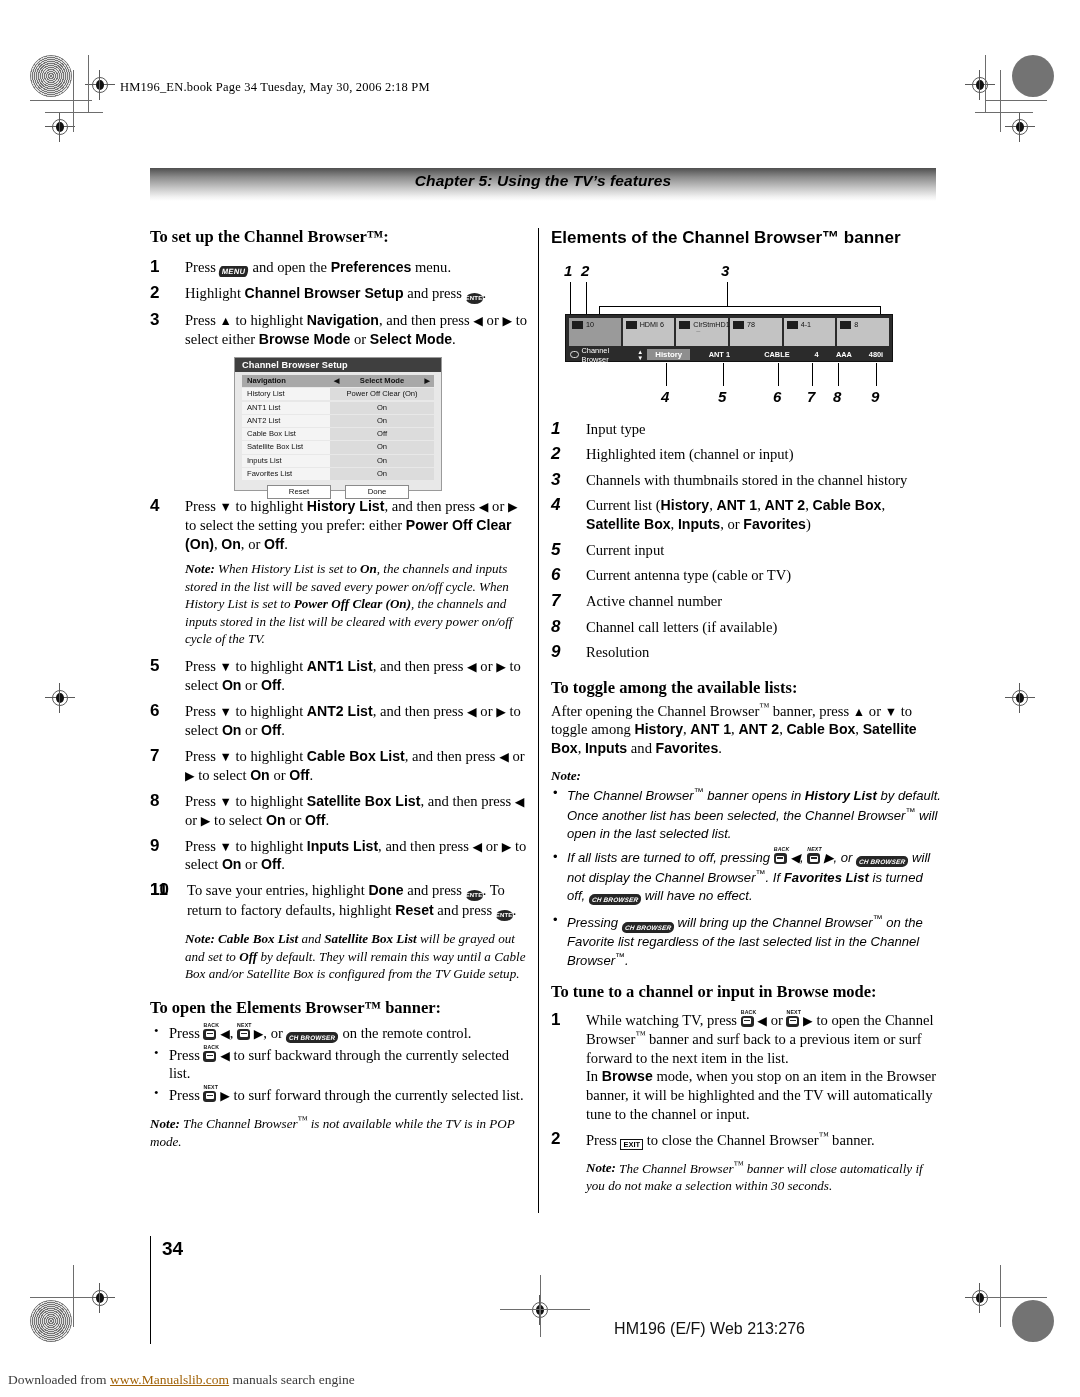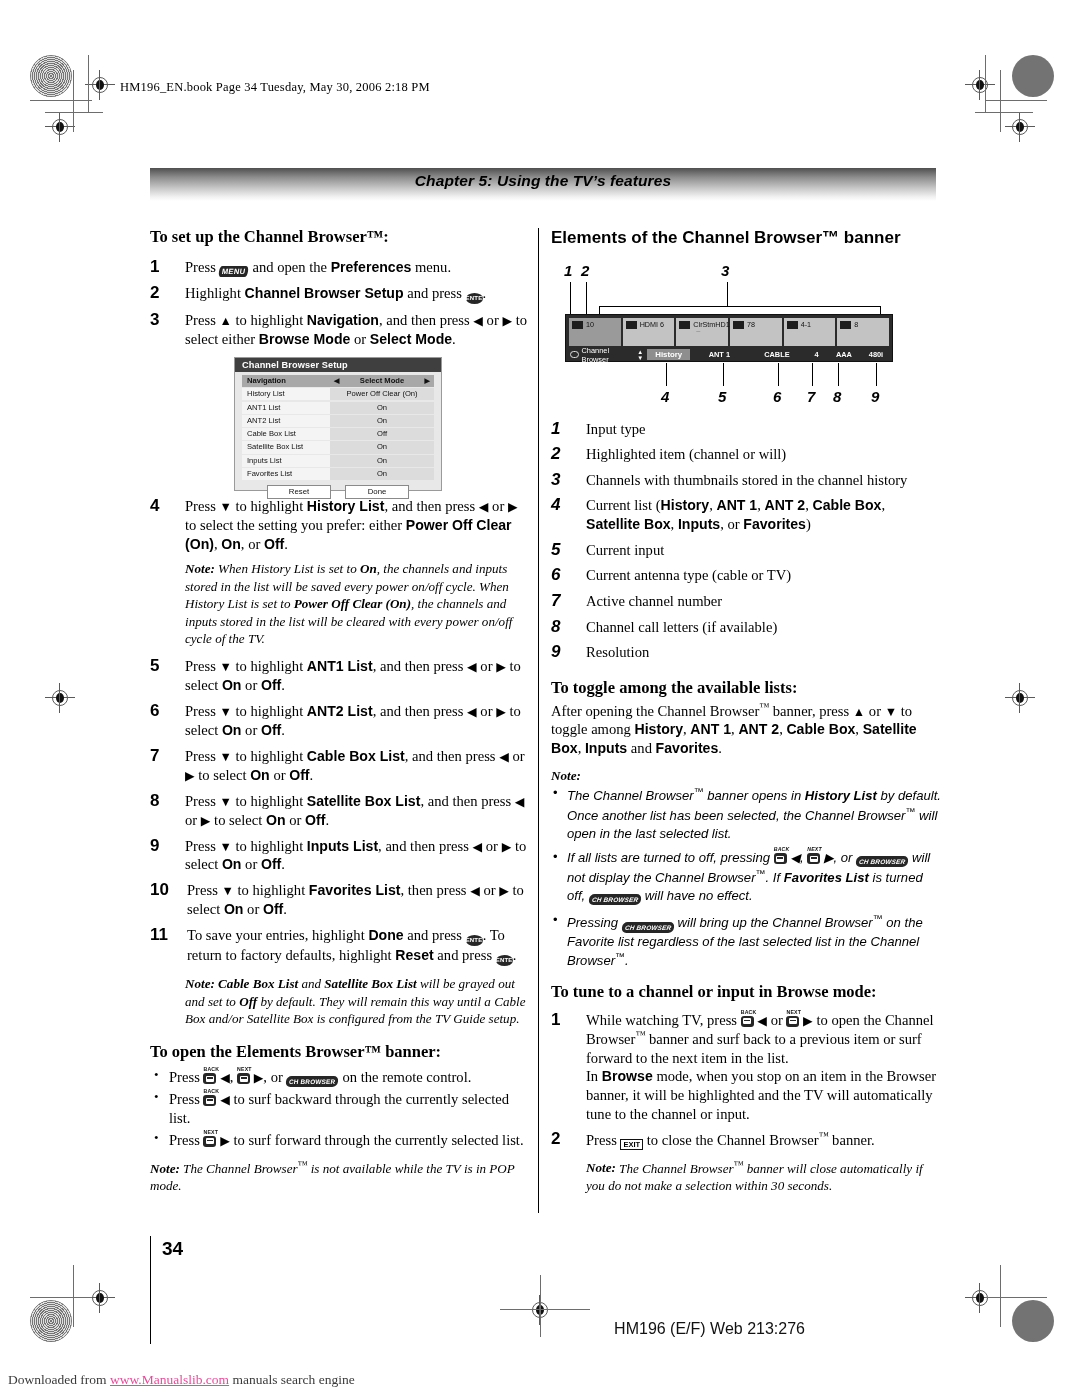--- a/index.html
+++ b/index.html
@@ -143,21 +143,21 @@
   #banner .bar .f{text-align:center;font-weight:bold;}
 
   
   #pageno{position:absolute;left:162px;top:1238px;font-family:"Liberation Sans",sans-serif;
       font-weight:bold;font-size:19px;}
   #leftrule{position:absolute;left:150px;top:1236px;width:1px;height:108px;background:#000;}
   #footright{position:absolute;right:144px;top:1320px;font-family:"Liberation Sans",sans-serif;
       font-size:16px;color:#111;}
   #dl{position:absolute;left:8px;top:1372px;font-family:"Liberation Serif",serif;
       font-size:13.5px;color:#3a3a3a;}
-  #dl a{color:#ec4899;text-decoration:underline;}
+  #dl a{color:#a16207;text-decoration:underline;}
 </style>
 </head>
 <body>
 
 <div id="page">
 
   <div class="halftone" style="left:30px;top:55px;"></div>
   <div class="halftone dark" style="left:1012px;top:55px;"></div>
   <div class="halftone" style="left:30px;top:1300px;"></div>
   <div class="halftone dark" style="left:1012px;top:1300px;"></div>
@@ -273,21 +273,20 @@
       <span>Press <span class="tri">▼</span> to highlight <b class="s">Satellite Box List</b>, and then press <span class="tri">◀</span> or <span class="tri">▶</span> to select <b class="s">On</b> or <b class="s">Off</b>.</span>
     </div>
 
     <div class="step">
       <span class="n">9</span>
       <span>Press <span class="tri">▼</span> to highlight <b class="s">Inputs List</b>, and then press <span class="tri">◀</span> or <span class="tri">▶</span> to select <b class="s">On</b> or <b class="s">Off</b>.</span>
     </div>
 
     <div class="step wide">
       <span class="n">10</span>
-      <span>Press <span class="tri">▼</span> to highlight <b class="s">Favorites List</b>, then press <span class="tri">◀</span> or <span class="tri">▶</span> to select <b class="s">On</b> or <b class="s">Off</b>.</span>
     </div>
 
     <div class="step wide">
       <span class="n">11</span>
       <span>To save your entries, highlight <b class="s">Done</b> and press&nbsp;<span class="key ent">ENTER</span>. To return to factory defaults, highlight <b class="s">Reset</b> and press&nbsp;<span class="key ent">ENTER</span>.</span>
     </div>
 
     <div class="note indent" style="margin-top:9px;">
       <b><span>Note:</span> Cable Box List</b>
       <span> and <b>Satellite Box List</b> will be grayed out and set to <b>Off</b> by default. They will remain this way until a Cable Box and/or Satellite Box is configured from the TV Guide setup.</span>
@@ -358,21 +357,21 @@
     <h2 class="sans">Elements of the Channel Browser™ banner</h2>
 
     <div style="height:158px;"></div>
 
     <div class="step">
       <span class="n" style="font-style:italic;">1</span>
       <span>Input type</span>
     </div>
     <div class="step">
       <span class="n" style="font-style:italic;">2</span>
-      <span>Highlighted item (channel or will)</span>
+      <span>Highlighted item (channel or input)</span>
     </div>
     <div class="step">
       <span class="n" style="font-style:italic;">3</span>
       <span>Channels with thumbnails stored in the channel history</span>
     </div>
     <div class="step">
       <span class="n" style="font-style:italic;">4</span>
       <span>Current list (<b class="s">History</b>, <b class="s">ANT 1</b>, <b class="s">ANT 2</b>, <b class="s">Cable Box</b>, <b class="s">Satellite Box</b>, <b class="s">Inputs</b>, or <b class="s">Favorites</b>)</span>
     </div>
     <div class="step">

